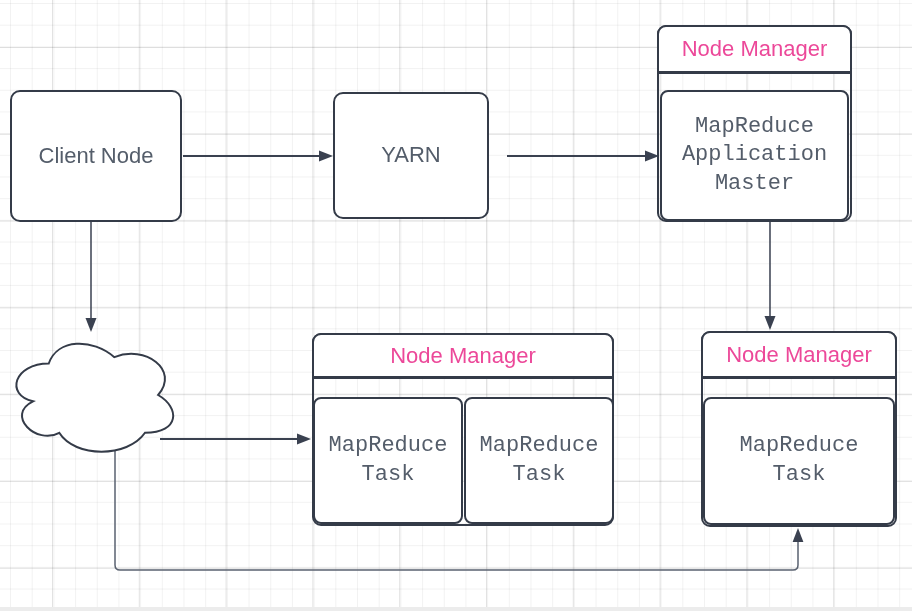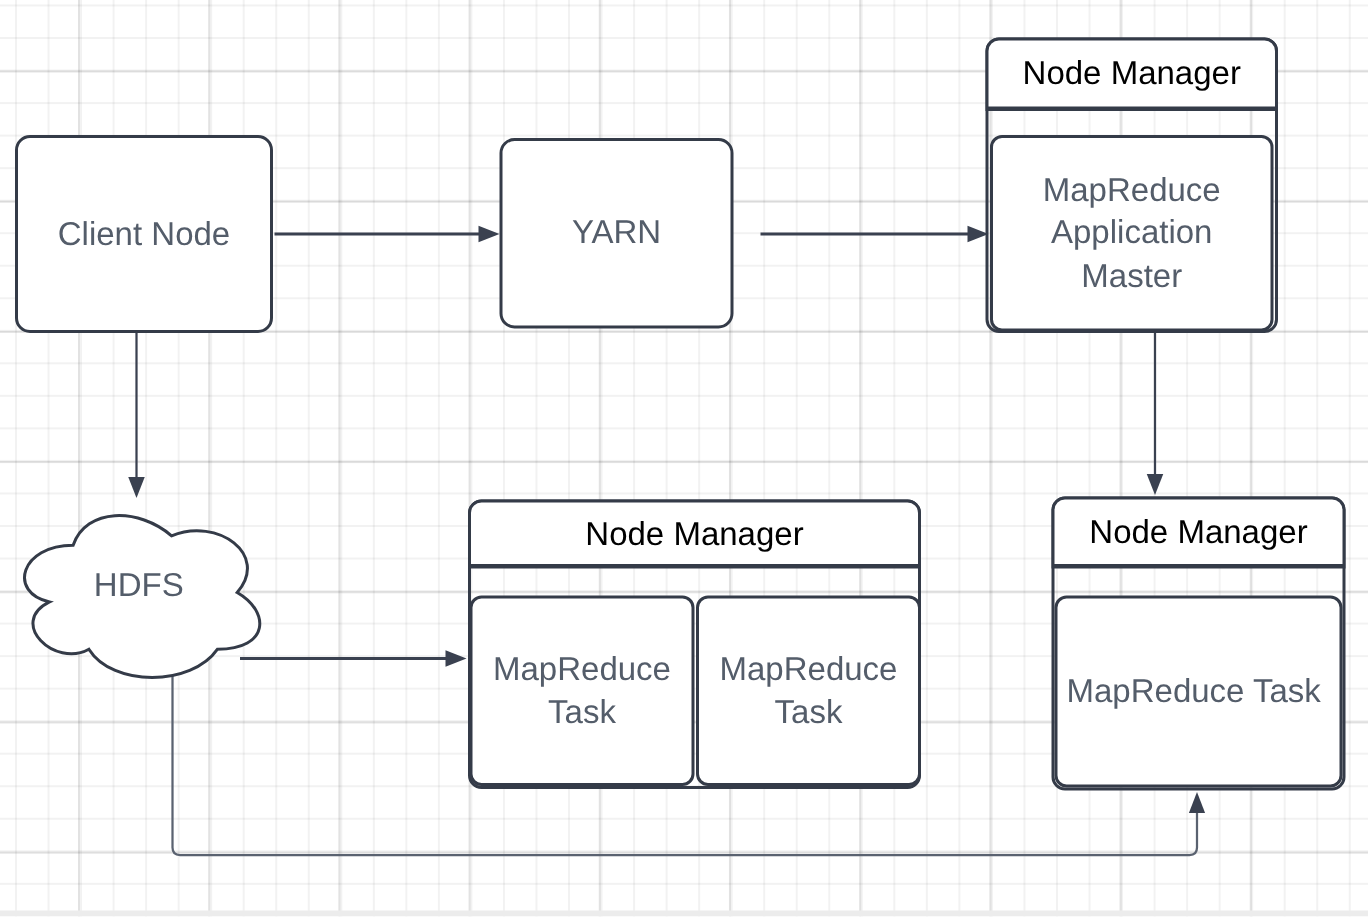--- a/index.html
+++ b/index.html
@@ -21,26 +21,26 @@
     display:flex;align-items:center;justify-content:center;text-align:center;
     color:#545d6a;font-size:22px;line-height:1.3;
   }
   .container-outer{
     background:transparent;border:2px solid #343b48;border-radius:9px;
   }
   .container-header{
     background:#ffffff;border:2px solid #343b48;border-bottom:3px solid #343b48;
     border-radius:9px 9px 0 0;
     display:flex;align-items:center;justify-content:center;
-    color:#000000;font-size:22px;
+    color:#ec4899;font-size:22px;
   }
   .task{
     background:#ffffff;border:2px solid #343b48;border-radius:8px;
-    display:flex;align-items:center;justify-content:flex-start;text-align:center;
-    color:#545d6a;font-size:22px;line-height:1.3;padding:0 6px;
+    display:flex;align-items:center;justify-content:flex-end;text-align:center;
+    color:#545d6a;font-size:22px;line-height:1.3;padding:0 6px;font-family:Liberation Mono, monospace;
   }
   .cloud-label{
     display:flex;align-items:center;justify-content:center;
     color:#545d6a;font-size:22px;pointer-events:none;
   }
   svg.edges{position:absolute;left:0;top:0;pointer-events:none;}
   .bottom-band{background:#ececec;}
 </style>
 </head>
 <body>
@@ -92,23 +92,20 @@
   <div class="abs container-header" style="left:657px;top:25px;width:195px;height:49px;">
     <span>Node Manager</span>
   </div>
   <div class="abs task" style="left:660px;top:90px;width:189px;height:131px;">
     <span>MapReduce Application Master</span>
   </div>
 
   <svg class="abs" style="left:5px;top:332px;" width="175" height="126" viewBox="0 0 100 70" preserveAspectRatio="none">
     <path d="M 25,17.5 C 5,17.5 0,35 16,38.5 C 0,46.2 18,63 31,56 C 40,70 70,70 80,56 C 100,56 100,42 87.5,35 C 100,21 80,7 62.5,14 C 50,3.5 30,3.5 25,17.5 Z" fill="#ffffff" stroke="#343b48" stroke-width="2" vector-effect="non-scaling-stroke"></path>
   </svg>
-  <div class="abs cloud-label" style="left:5px;top:332px;width:175px;height:116px;">
-    <span>HDFS</span>
-  </div>
 
   <div class="abs container-outer" style="left:312px;top:333px;width:302px;height:193px;"></div>
   <div class="abs container-header" style="left:312px;top:333px;width:302px;height:46px;">
     <span>Node Manager</span>
   </div>
   <div class="abs task" style="left:313px;top:397px;width:150px;height:127px;">
     <span>MapReduce Task</span>
   </div>
   <div class="abs task" style="left:464px;top:397px;width:150px;height:127px;">
     <span>MapReduce Task</span>

